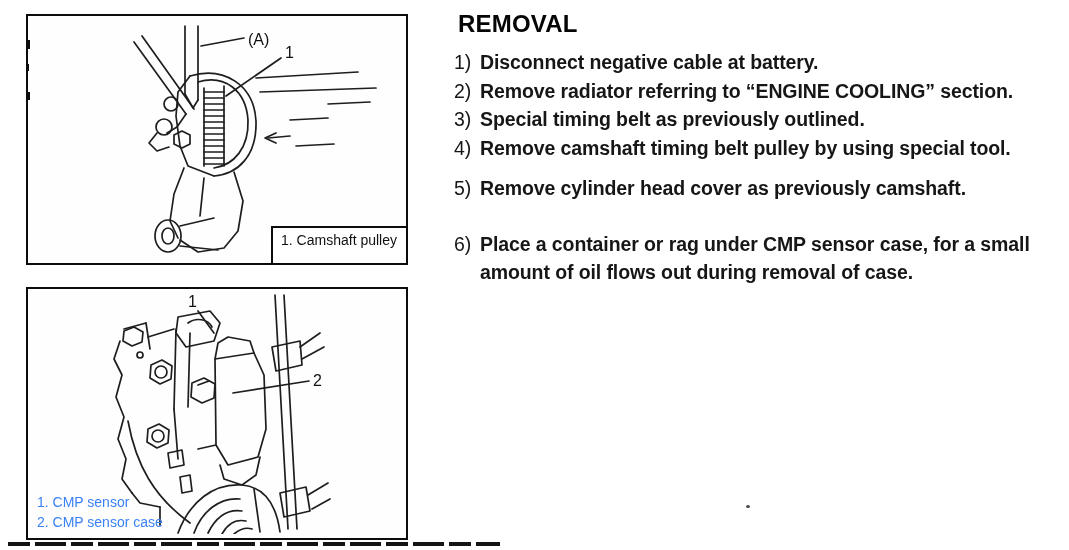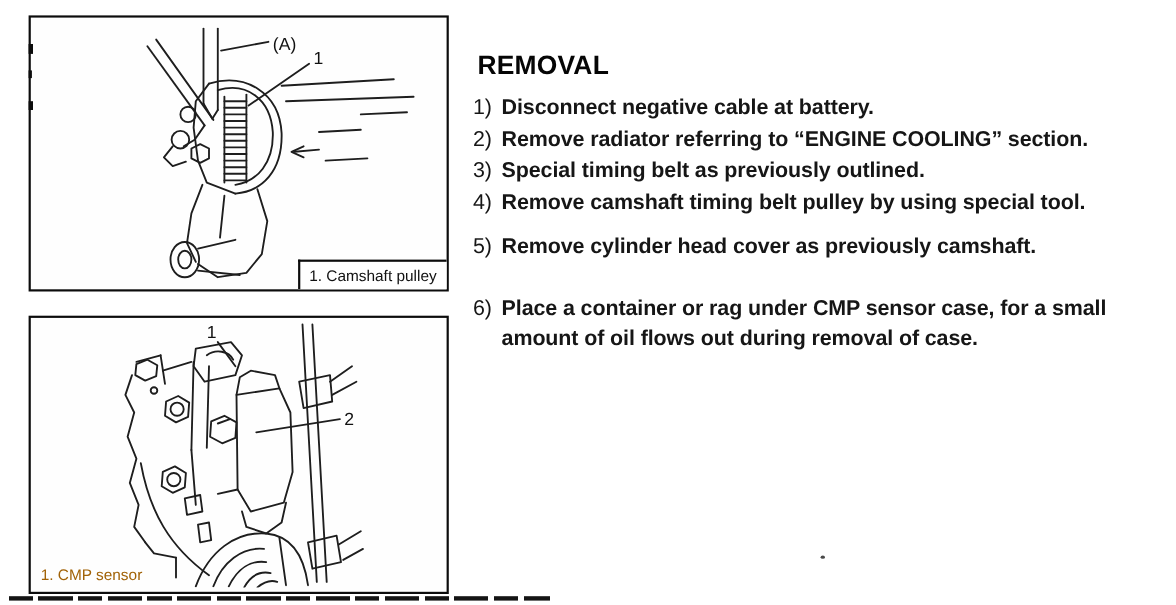--- a/index.html
+++ b/index.html
@@ -7,37 +7,37 @@
        font-family:"Liberation Sans",sans-serif;color:#161616;}
 
   
   .figbox{position:absolute;border:2px solid #0c0c0c;background:#fefefe;}
   #fig-pulley{left:26px;top:14px;width:378px;height:247px;}
   #fig-cmp{left:26px;top:287px;width:378px;height:249px;}
   .figbox svg{position:absolute;left:0;top:0;}
 
   .fig-caption{position:absolute;right:0;bottom:0;background:#fff;
      border-top:2px solid #0c0c0c;border-left:2px solid #0c0c0c;
-     font-size:14px;line-height:14px;padding:5px 9px 6px 8px;color:#111;}
+     font-size:14px;line-height:14px;padding:5px 9px 16px 8px;color:#111;}
   .fig-legend{position:absolute;left:9px;bottom:6px;font-size:14px;
-     line-height:1.38;color:#a16207;}
+     line-height:1.38;color:#3b82f6;}
 
   svg text{font-family:"Liberation Sans",sans-serif;fill:#111;}
 
   
   .blob{position:absolute;background:#0c0c0c;}
 
   
   #artifact-line{position:absolute;left:8px;top:542px;width:492px;height:4px;
      background:repeating-linear-gradient(90deg,#141414 0 22px,transparent 22px 27px,
                 #141414 27px 58px,transparent 58px 63px);}
   #artifact-dot{position:absolute;left:746px;top:505px;width:4px;height:3px;background:#4a4a4a;border-radius:50%;}
 
   
-  #text-col{position:absolute;left:430px;top:10px;width:600px;margin-top:36px;}
+  #text-col{position:absolute;left:454px;top:10px;width:600px;}
   #removal-heading{font-size:24px;font-weight:700;color:#050505;
      margin:0 0 10px 4px;letter-spacing:.2px;}
   .step{display:flex;font-size:19.5px;line-height:28.5px;letter-spacing:-.1px;}
   .step .num{width:26px;flex:none;}
   .step .txt{flex:1;max-width:560px;font-weight:bold;}
   .special{margin:12px 0 0 26px;font-weight:700;font-size:19.5px;
      line-height:27px;color:#050505;}
   #step-5{margin-top:12px;}
   #step-6{margin-top:27px;}
   #step-6 p{margin:0;}
@@ -154,20 +154,21 @@
       <path d="M180 244 C 188 228 200 220 214 222"></path>
       <path d="M194 245 C 200 234 208 230 218 232"></path>
       <path d="M206 245 C 212 240 218 238 224 240"></path>
       <path d="M226 200 L232 243"></path>
     </g>
     <text x="160" y="18" font-size="16">1</text>
     <text x="285" y="97" font-size="16">2</text>
   </svg>
   <div class="fig-legend">
     <div>1. CMP sensor</div>
+    <div>2. CMP sensor case</div>
   </div>
 </div>
 
 <div id="artifact-line"></div>
 <div id="artifact-dot"></div>
 
 <div id="text-col">
   <h1 id="removal-heading">REMOVAL</h1>
 
   <div class="step">

